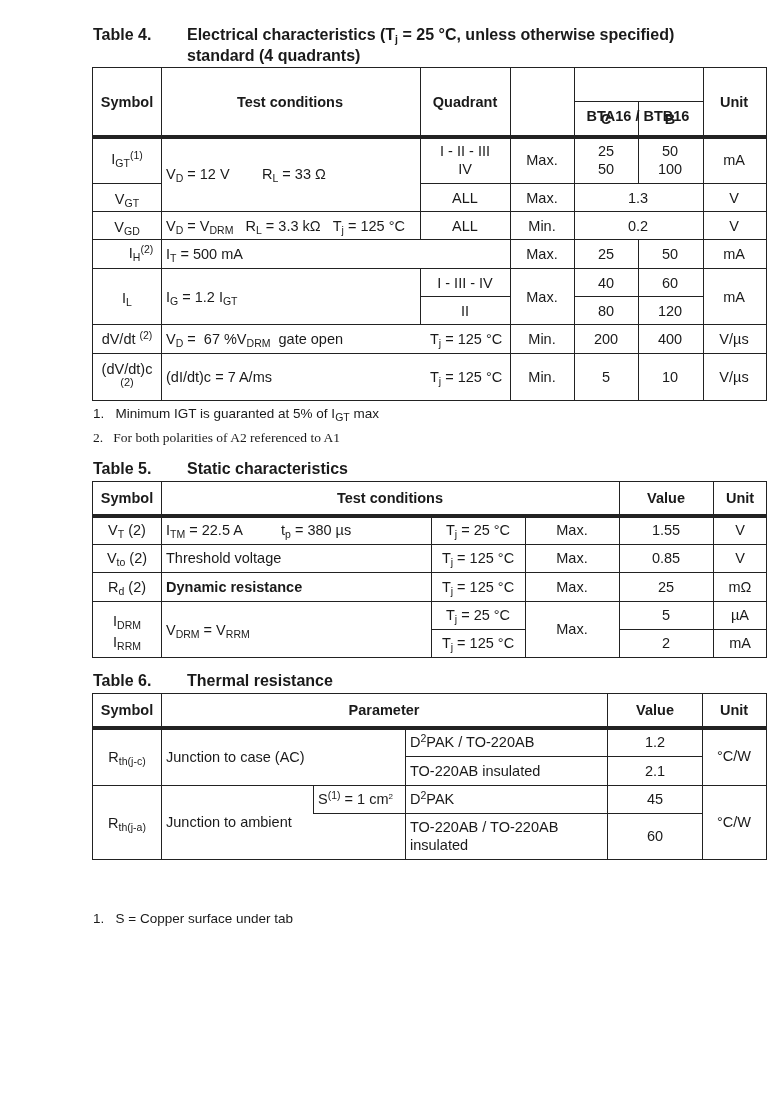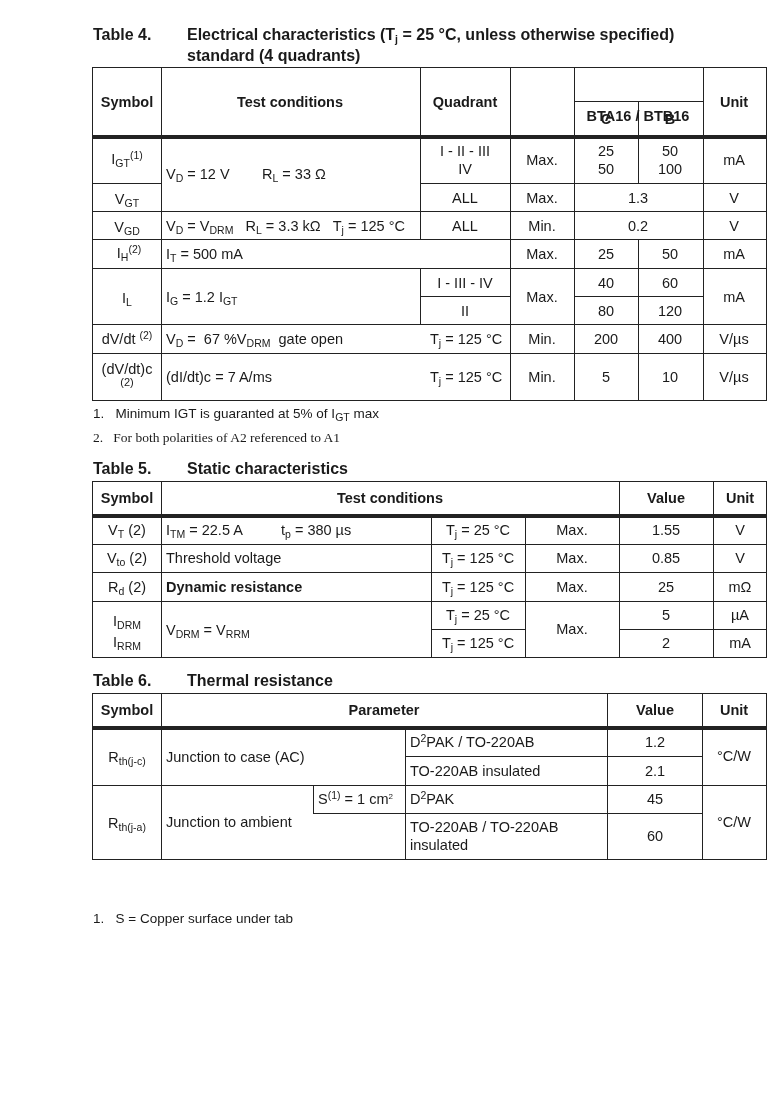--- a/index.html
+++ b/index.html
@@ -82,21 +82,21 @@
   <span class="t c" style="left:638px;top:189px;">1.3</span>
   <span class="t c" style="left:734px;top:189px;">V</span>
 
   <span class="t c" style="left:127px;top:218px;"><span>V</span><sub>GD</sub></span>
   <span class="t" style="left:166px;top:217px;white-space:pre;"><span>V</span><sub>D</sub><span> = V</span><sub>DRM</sub><span>   R</span><sub>L</sub><span> = 3.3 kΩ   T</span><sub>j</sub><span> = 125 °C</span></span>
   <span class="t c" style="left:465px;top:217px;">ALL</span>
   <span class="t c" style="left:542px;top:217px;">Min.</span>
   <span class="t c" style="left:638px;top:217px;">0.2</span>
   <span class="t c" style="left:734px;top:217px;">V</span>
 
-  <span class="t c" style="left:129px;top:244px;"><span>I</span><sub>H</sub><sup>(2)</sup></span>
+  <span class="t c" style="left:141px;top:244px;"><span>I</span><sub>H</sub><sup>(2)</sup></span>
   <span class="t" style="left:166px;top:245px;"><span>I</span><sub>T</sub><span> = 500 mA</span></span>
   <span class="t c" style="left:542px;top:245px;">Max.</span>
   <span class="t c" style="left:606px;top:245px;">25</span>
   <span class="t c" style="left:670px;top:245px;">50</span>
   <span class="t c" style="left:734px;top:245px;">mA</span>
 
   <span class="t c" style="left:127px;top:289px;"><span>I</span><sub>L</sub></span>
   <span class="t" style="left:166px;top:288px;"><span>I</span><sub>G</sub><span> = 1.2 I</span><sub>GT</sub></span>
   <span class="t c" style="left:465px;top:274px;">I - III - IV</span>
   <span class="t c" style="left:465px;top:302px;">II</span>

